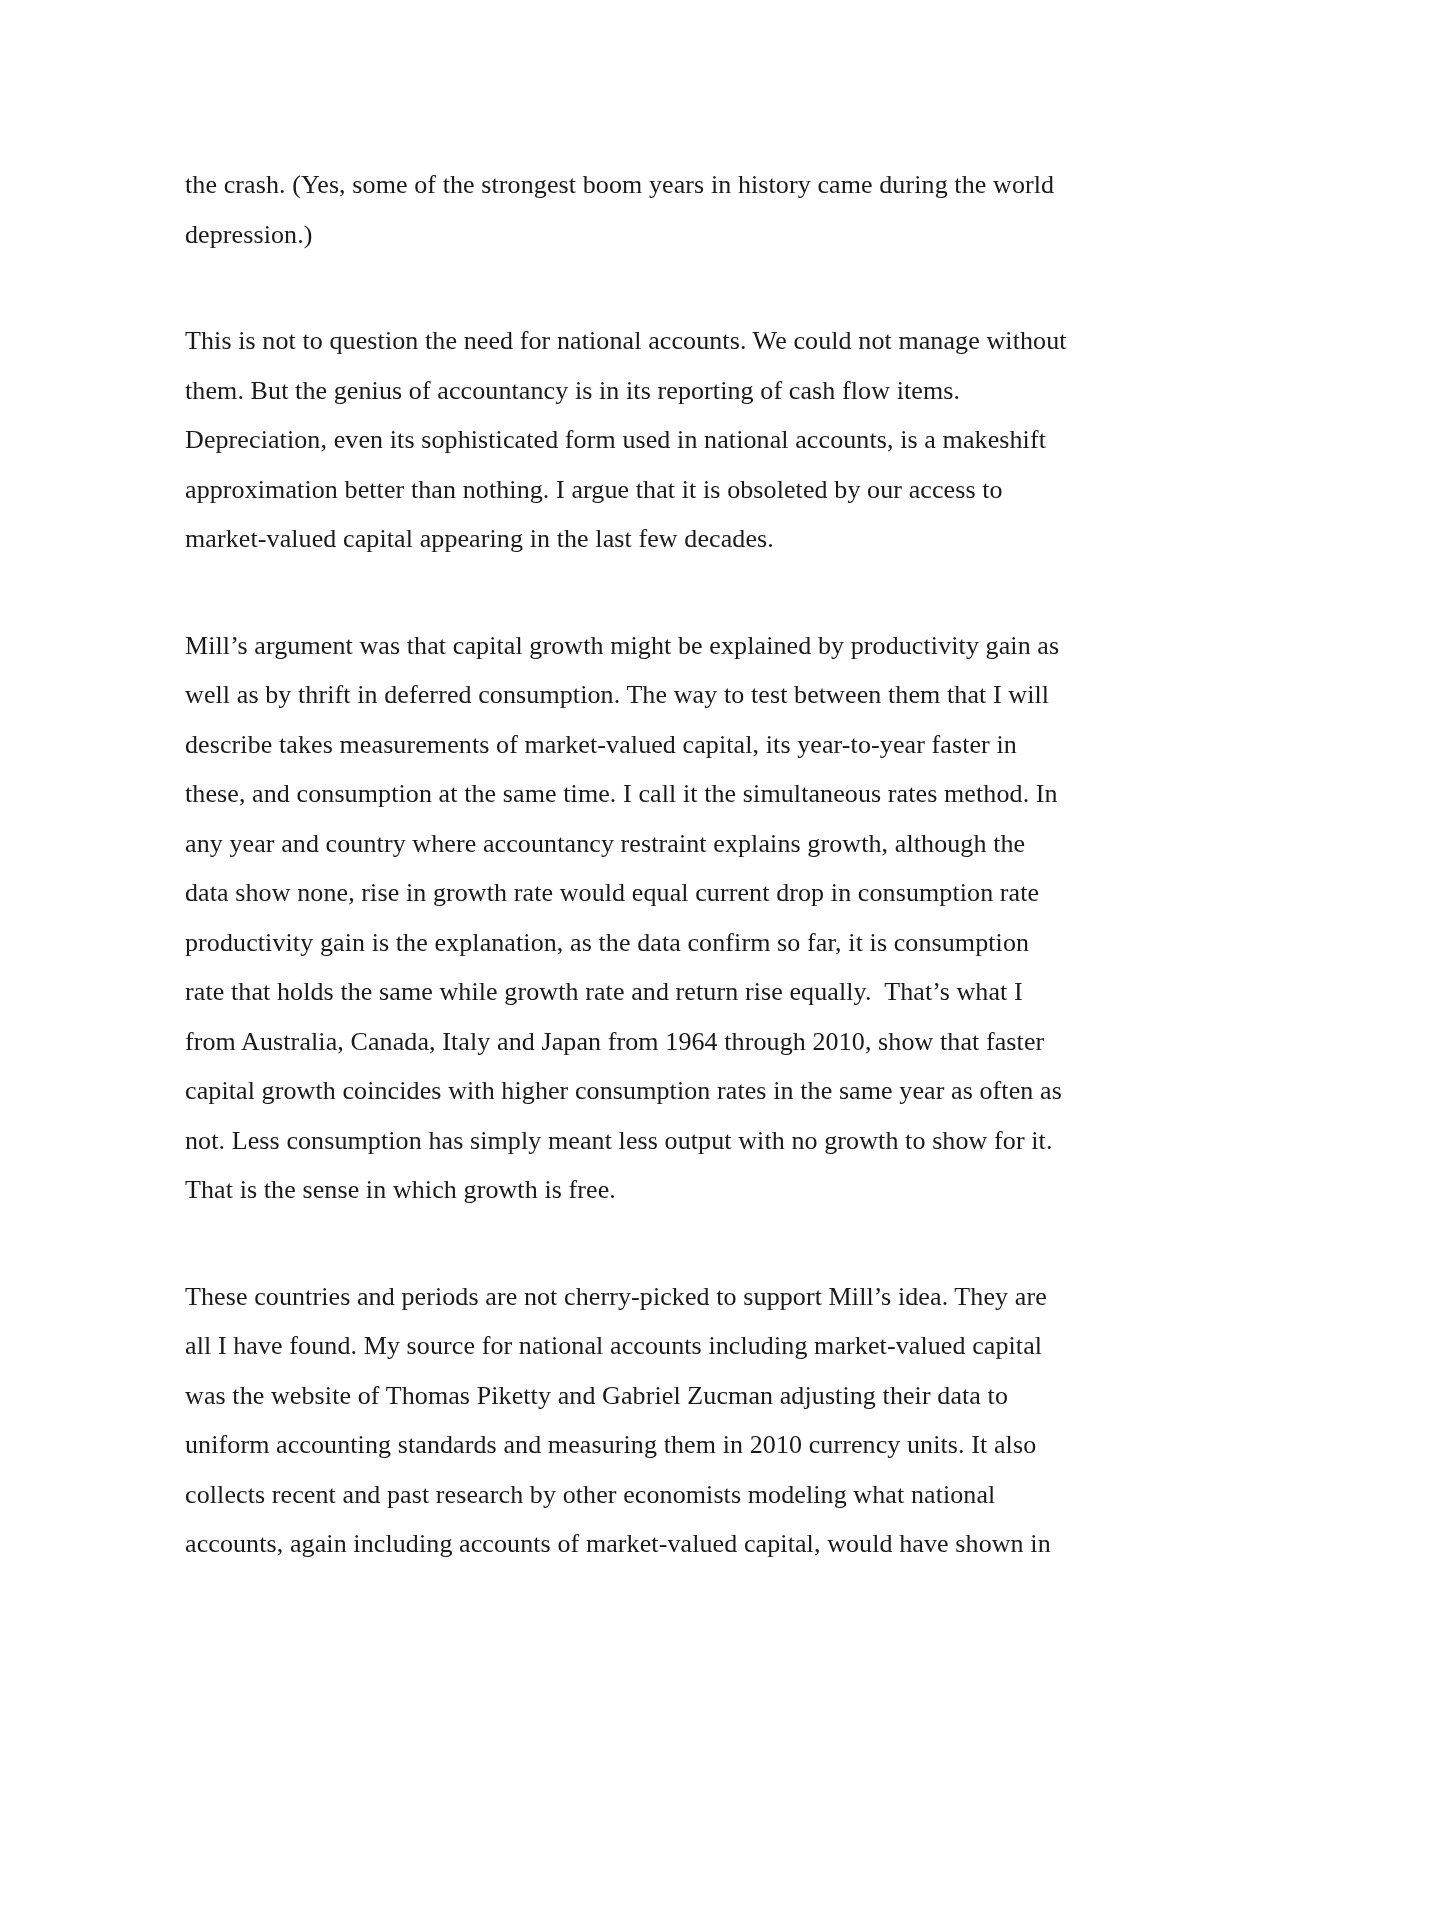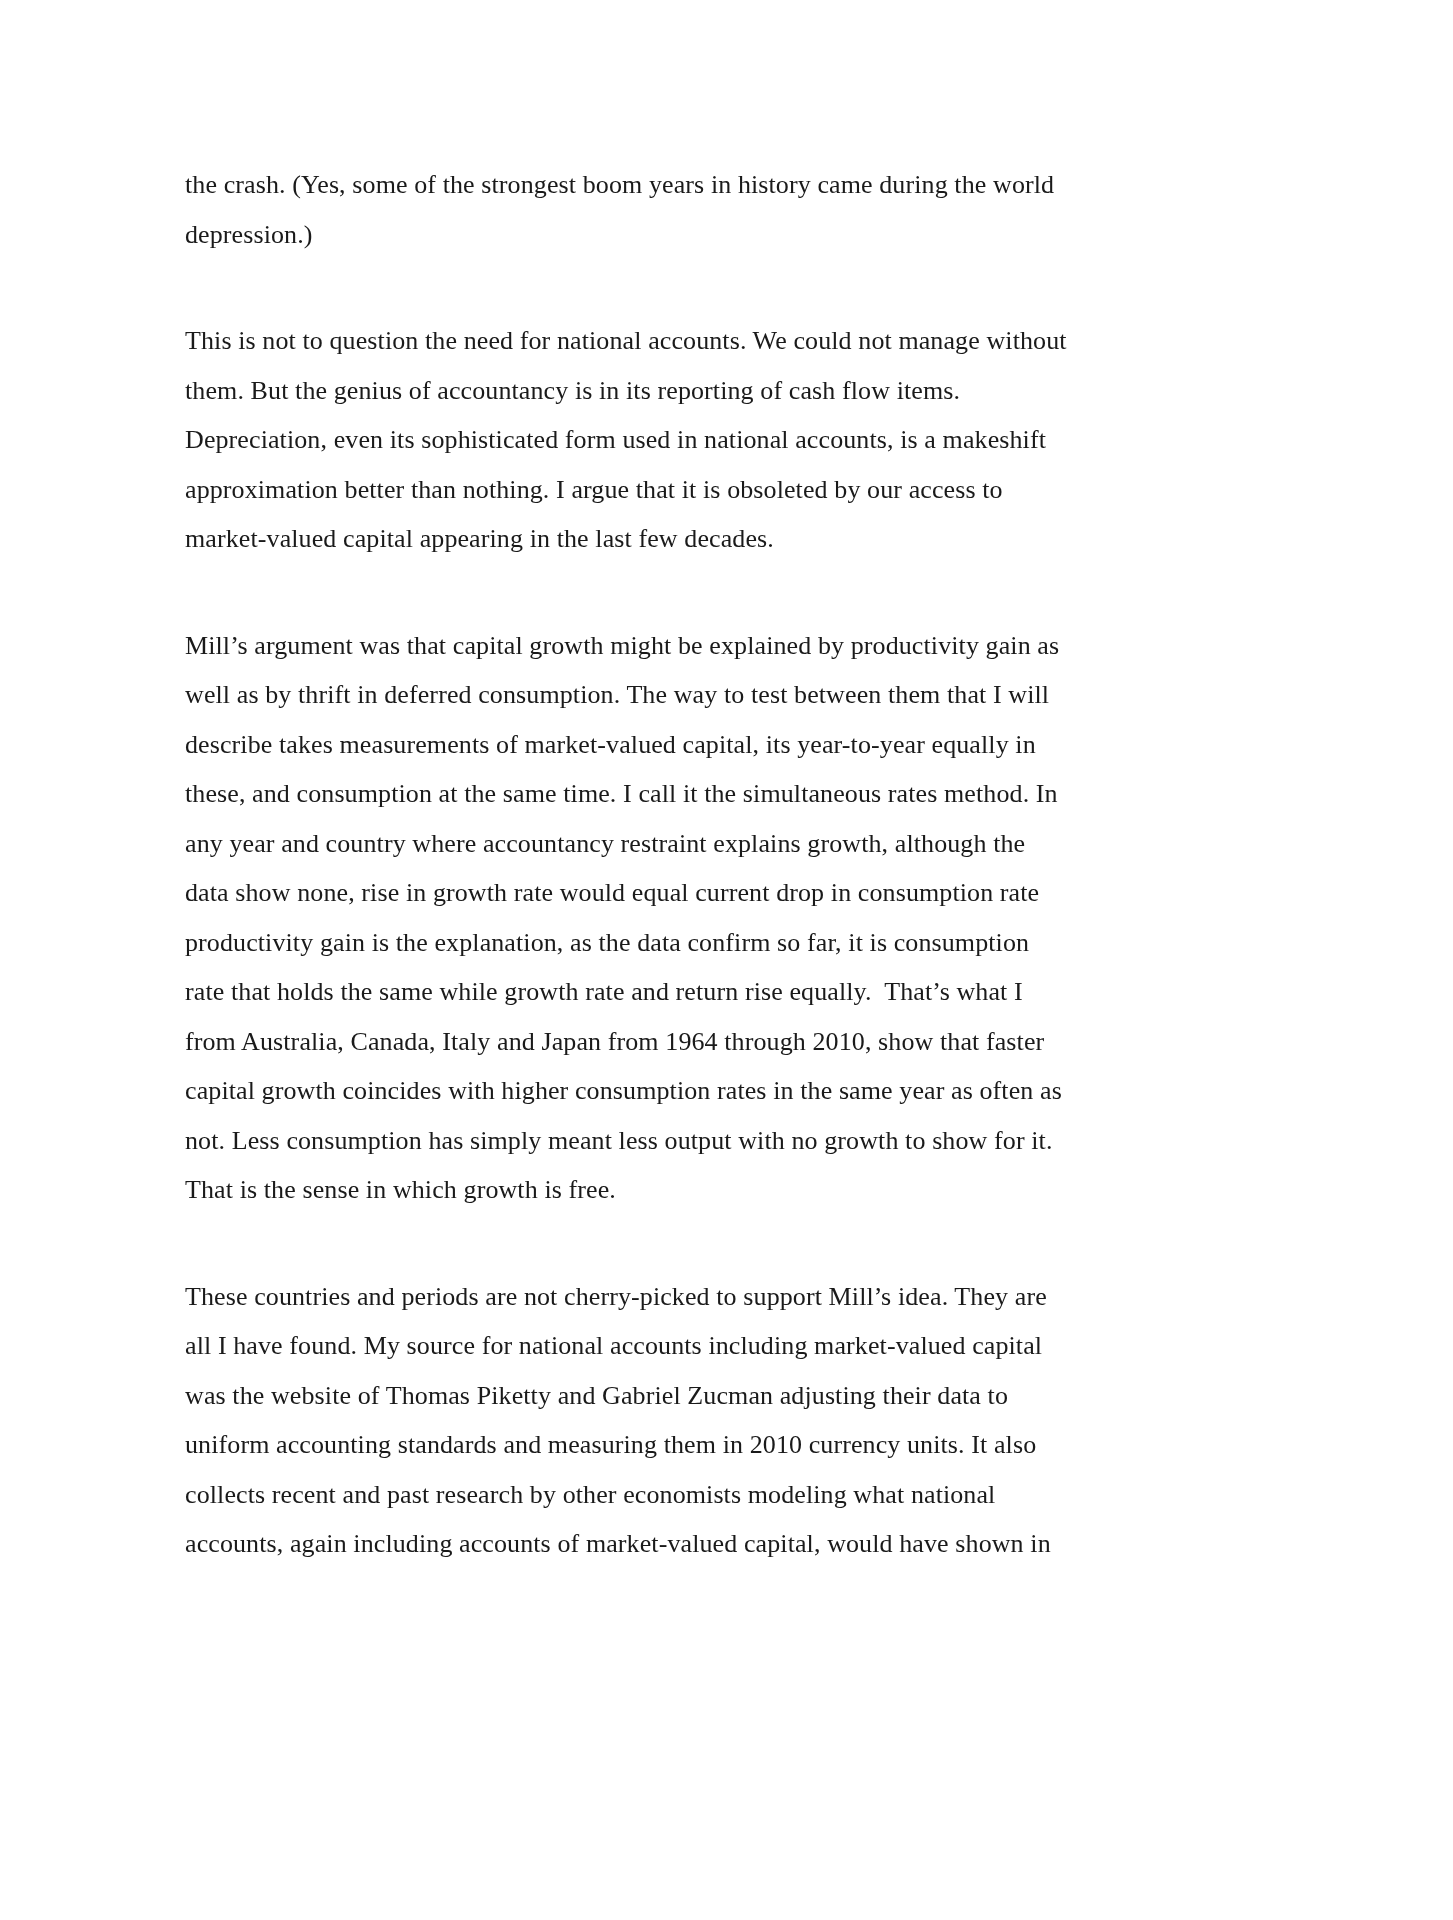--- a/index.html
+++ b/index.html
@@ -77,21 +77,21 @@
       <div class="paragraph">
         <div class="line">This is not to question the need for national accounts. We could not manage without</div>
         <div class="line">them. But the genius of accountancy is in its reporting of cash flow items.</div>
         <div class="line">Depreciation, even its sophisticated form used in national accounts, is a makeshift</div>
         <div class="line">approximation better than nothing. I argue that it is obsoleted by our access to</div>
         <div class="line">market-valued capital appearing in the last few decades.</div>
       </div>
       <div class="paragraph">
         <div class="line">Mill’s argument was that capital growth might be explained by productivity gain as</div>
         <div class="line">well as by thrift in deferred consumption. The way to test between them that I will</div>
-        <div class="line">describe takes measurements of market-valued capital, its year-to-year equally in</div>
+        <div class="line">describe takes measurements of market-valued capital, its year-to-year faster in</div>
         <div class="line">these, and consumption at the same time. I call it the simultaneous rates method. In</div>
         <div class="line">any year and country where accountancy restraint explains growth, although the</div>
         <div class="line">data show none, rise in growth rate would equal current drop in consumption rate</div>
         <div class="line">productivity gain is the explanation, as the data confirm so far, it is consumption</div>
         <div class="line">rate that holds the same while growth rate and return rise equally.  That’s what I</div>
         <div class="line">from Australia, Canada, Italy and Japan from 1964 through 2010, show that faster</div>
         <div class="line">capital growth coincides with higher consumption rates in the same year as often as</div>
         <div class="line">not. Less consumption has simply meant less output with no growth to show for it.</div>
         <div class="line">That is the sense in which growth is free.</div>
       </div>

